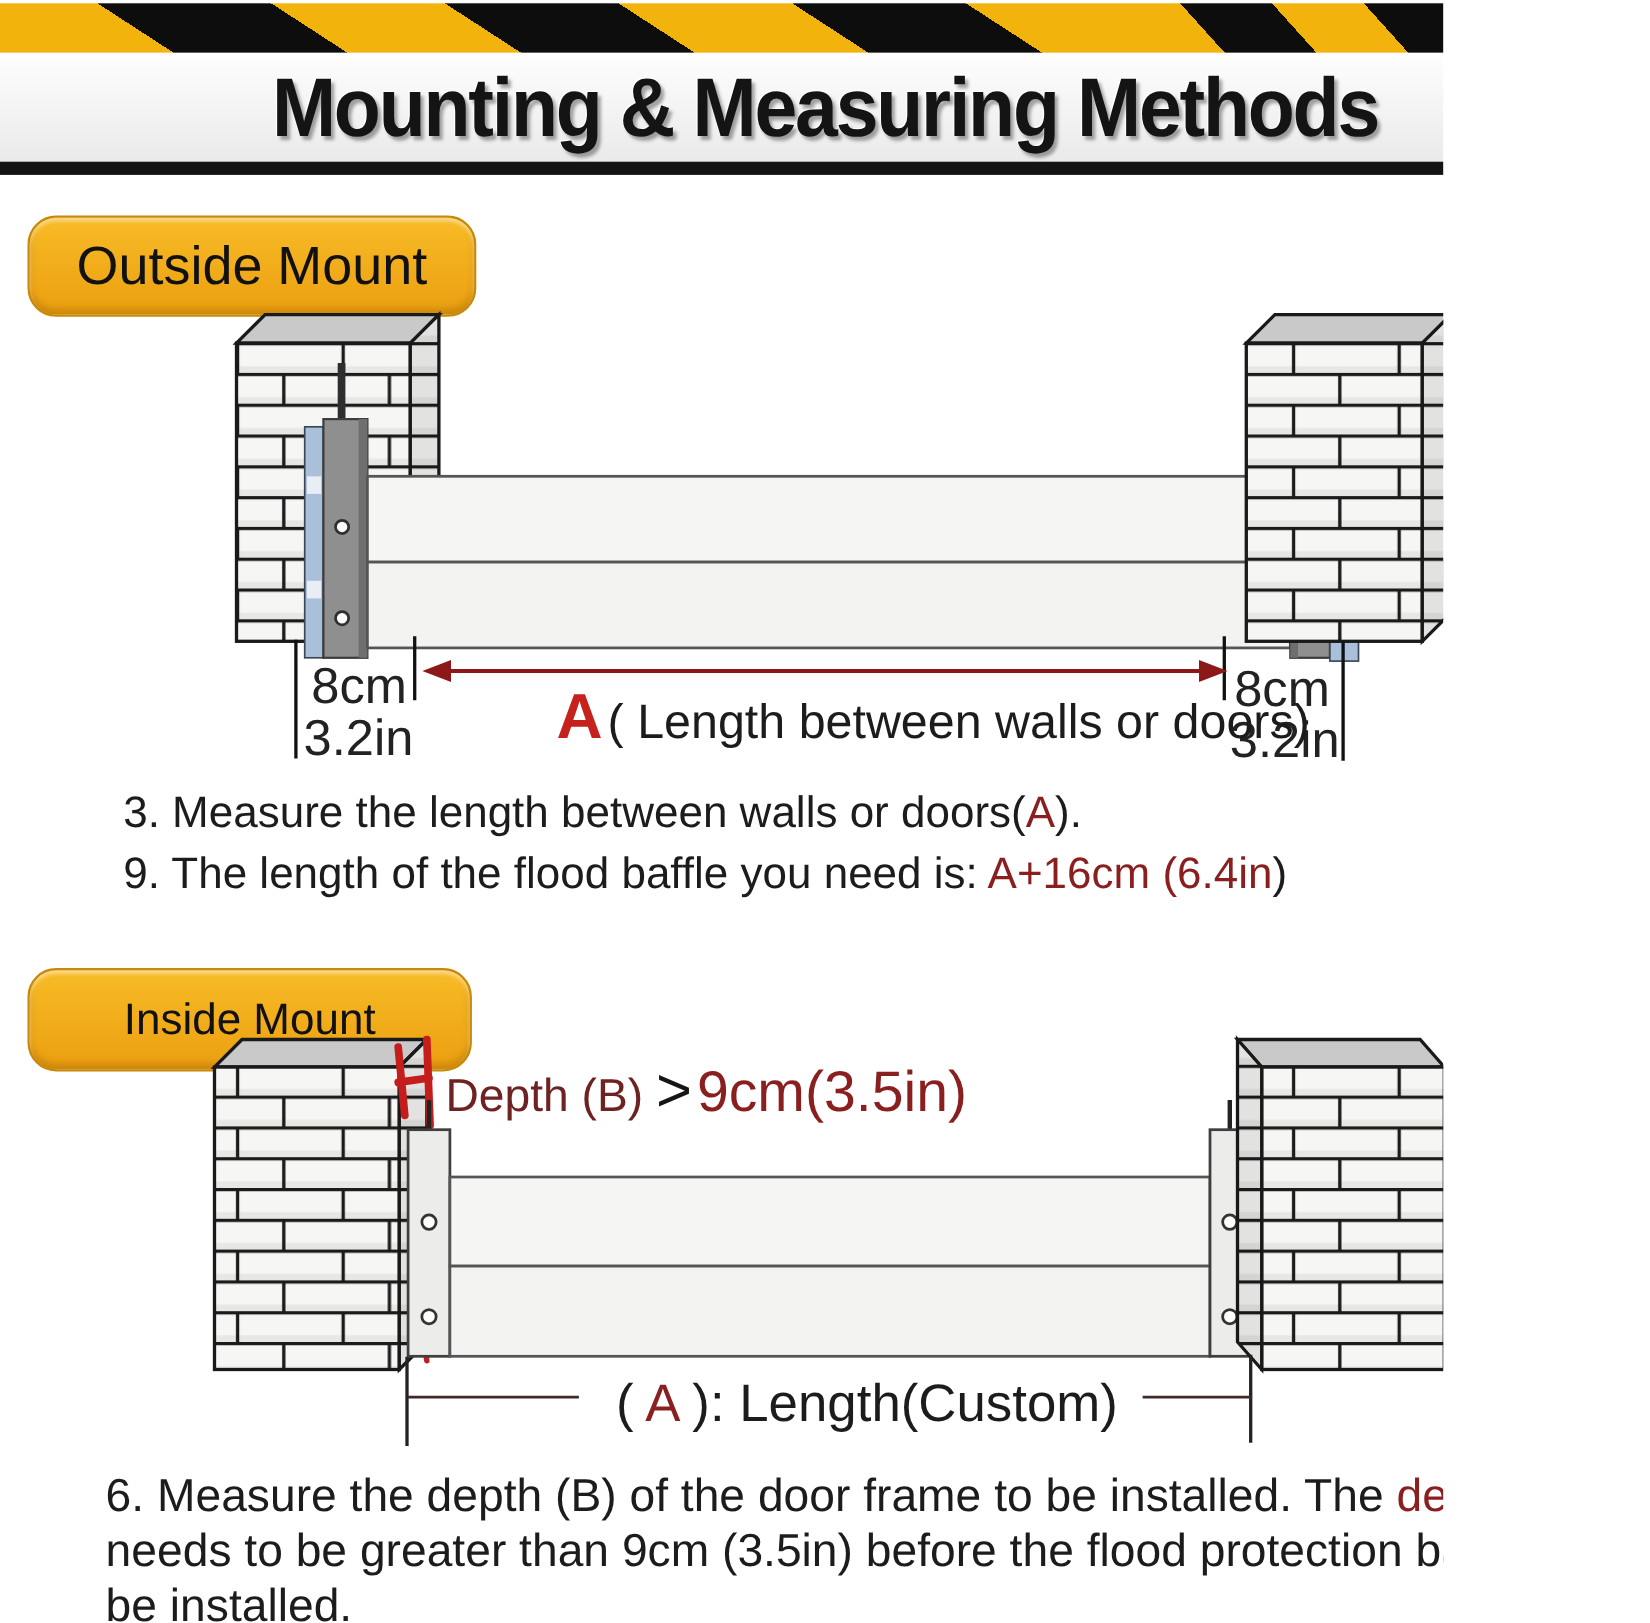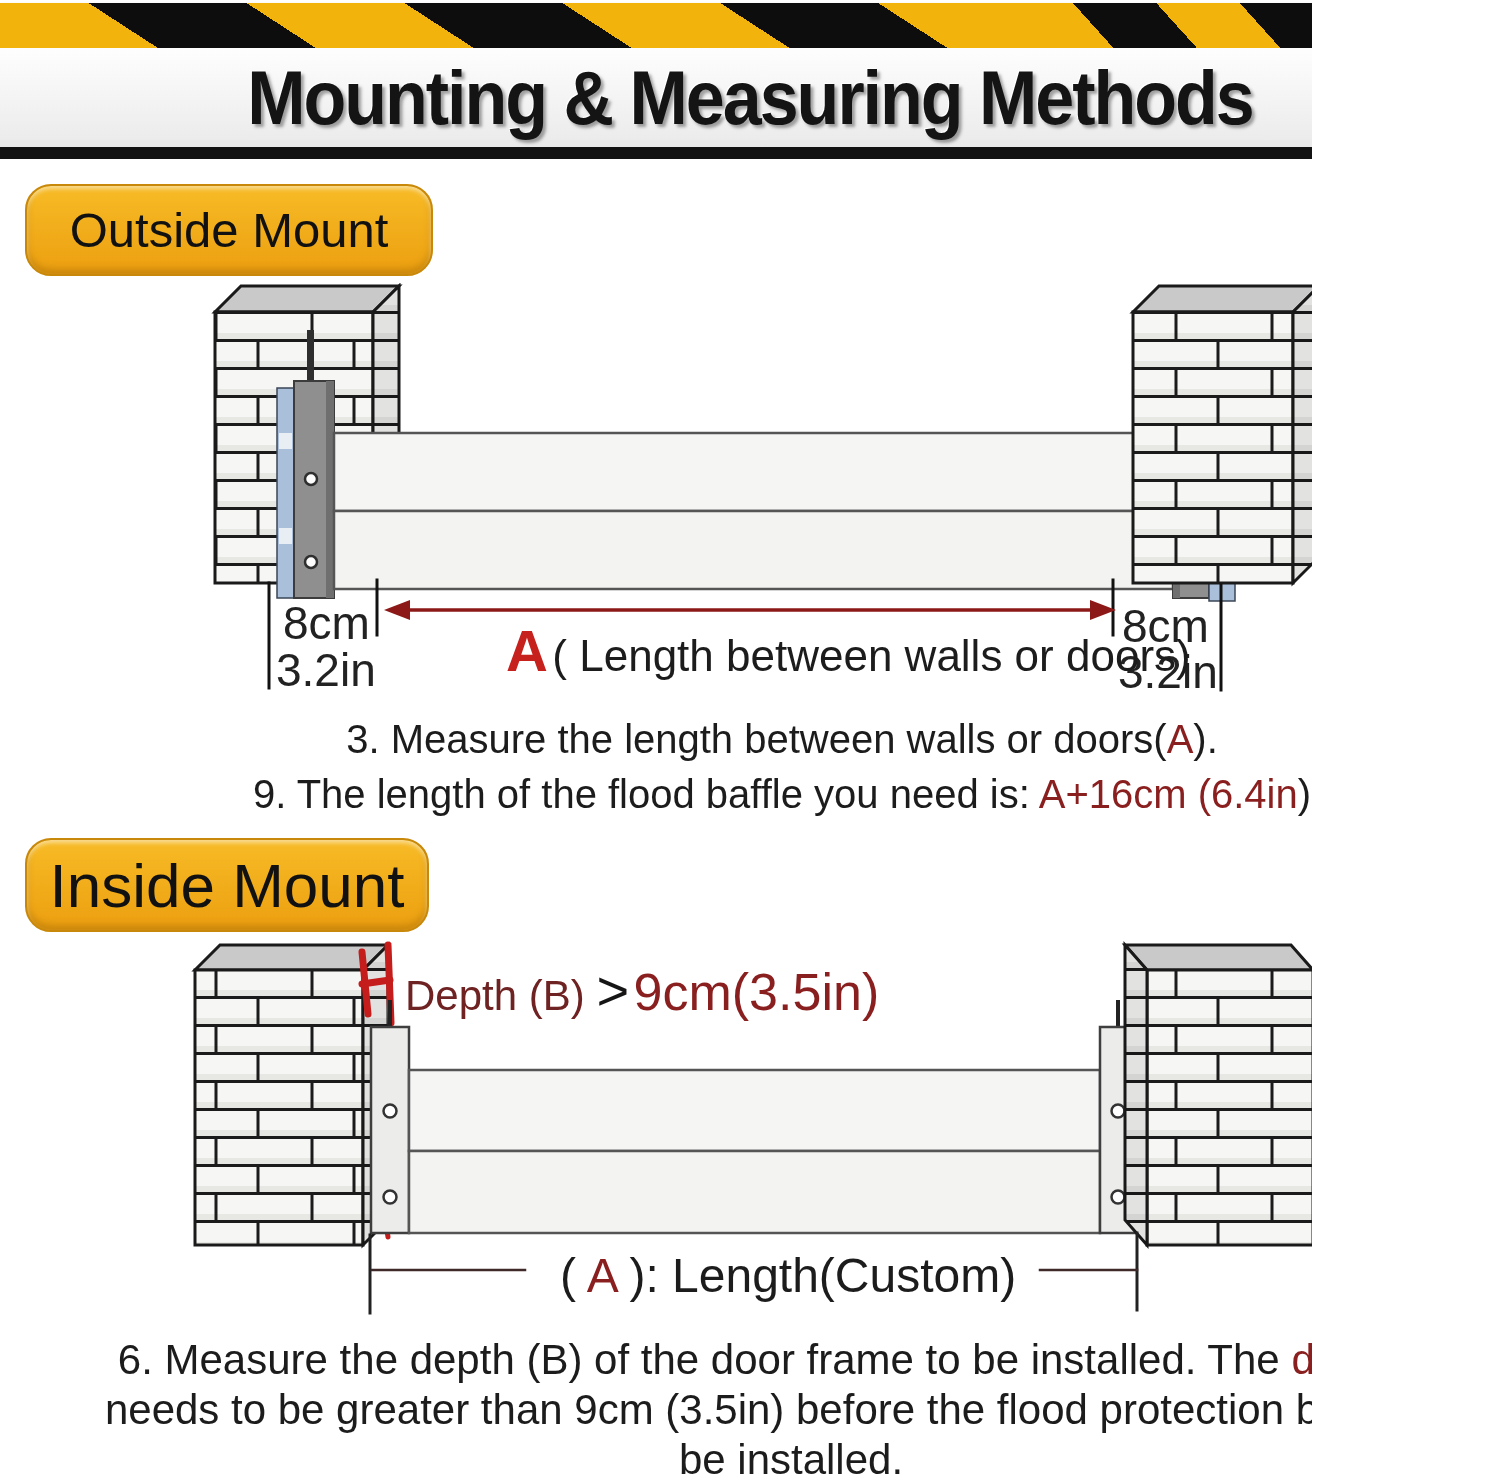--- a/index.html
+++ b/index.html
@@ -1,18 +1,18 @@
 <!DOCTYPE html>
 <html><head>
 <meta charset="utf-8">
 <style>
   html,body { margin:0; padding:0; background:#fff; }
   .page {
     position:relative; width:1312px; height:1475px; background:#ffffff;
-    font-family:"Liberation Sans", sans-serif; overflow:hidden; color:#1c1c1c;text-align:center;
+    font-family:"Liberation Sans", sans-serif; overflow:hidden; color:#1c1c1c;
   }
 
   
   .tape { position:absolute; top:3px; left:0; width:1500px; height:45px;
           box-shadow:0 3px 4px rgba(0,0,0,.25); }
   .tape-left { position:absolute; top:0; left:0; width:1030px; height:45px;
     background:repeating-linear-gradient(33deg,#f2b30d 0 86px,#0d0d0d 86px 172px); }
   .tape-right { position:absolute; top:0; right:0; width:470px; height:45px;
     background:repeating-linear-gradient(48deg,#f2b30d 0 62px,#0d0d0d 62px 124px); }
 
@@ -23,22 +23,22 @@
     color:#141414; transform:scaleY(1.08);
     text-shadow:3px 3px 3px rgba(0,0,0,.35), -1px -1px 0 #fff; }
 
   .black-bar { position:absolute; top:147px; left:0; width:1500px; height:12px; background:#131313; }
 
   
   .badge { position:absolute; display:flex; align-items:center; justify-content:center;
     background:linear-gradient(180deg,#f7bb26,#ec9f10);
     border:2px solid #c8880a; border-radius:26px; color:#111;
     box-shadow:inset 0 3px 4px rgba(255,255,255,.5), inset 0 -5px 7px rgba(140,90,0,.35); }
-  .badge-outside { left:25px; top:184px; width:404px; height:88px; font-size:49px; }
-  .badge-inside  { left:25px; top:838px; width:400px; height:90px; font-size:62px; }
+  .badge-outside { left:25px; top:196px; width:404px; height:88px; font-size:49px; }
+  .badge-inside  { left:25px; top:880px; width:400px; height:90px; font-size:40px; }
 
   
   .diagram { position:absolute; left:0; }
   #svg-outside { top:283px; }
   #svg-inside  { top:940px; }
   svg text { font-family:"Liberation Sans", sans-serif; }
 
   
   .steps { position:absolute; }
   .steps p { margin:0; }

